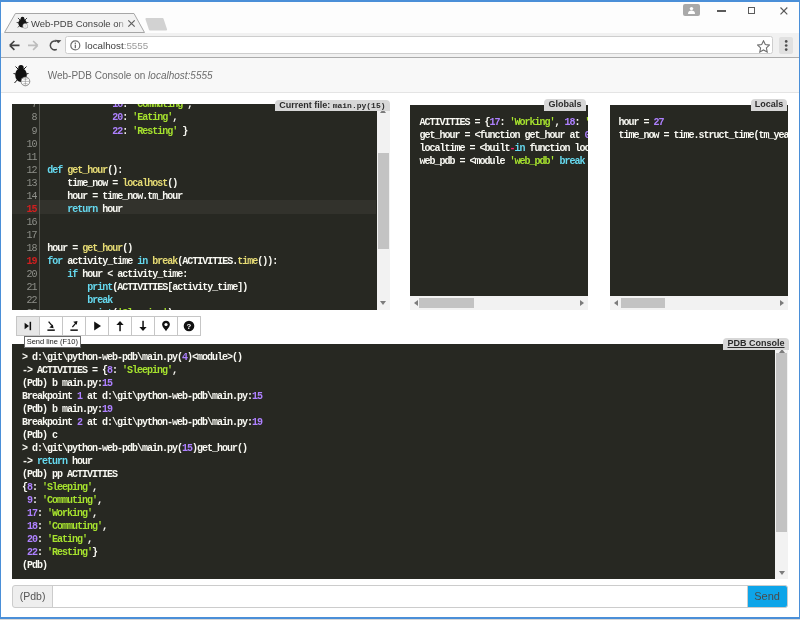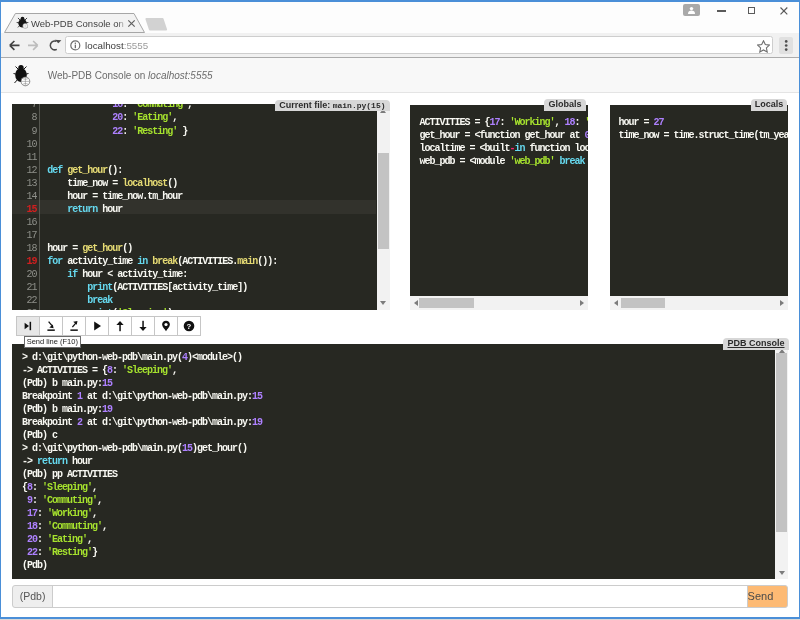--- a/index.html
+++ b/index.html
@@ -137,21 +137,21 @@
              <span class="n">22</span>: <span class="s">'Resting'</span> }
 
 
 <span class="k">def</span> <span class="f">get_hour</span>():
     time_now = <span class="f">localhost</span>()
     hour = time_now.tm_hour
     <span class="k">return</span> hour
 
 
 hour = <span class="f">get_hour</span>()
-<span class="k">for</span> activity_time <span class="k">in</span> <span class="f">break</span>(ACTIVITIES.<span class="f">main</span>()):
+<span class="k">for</span> activity_time <span class="k">in</span> <span class="f">break</span>(ACTIVITIES.<span class="f">time</span>()):
     <span class="k">if</span> hour &lt; activity_time:
         <span class="k">print</span>(ACTIVITIES[activity_time])
         <span class="k">break</span>
         <span class="k">print</span>(<span class="s">'Sleeping'</span>)</pre>
   <div class="sb" style="left:364.5px;top:0;width:13px;height:205.5px;"></div>
   <div class="arr" style="left:368px;top:5px;border-left:3.5px solid transparent;border-right:3.5px solid transparent;border-bottom:4px solid #7c7c7c;"></div>
   <div class="arr" style="left:368px;top:196.5px;border-left:3.5px solid transparent;border-right:3.5px solid transparent;border-top:4px solid #7c7c7c;"></div>
   <div class="thumb" style="left:365.5px;top:49px;width:11px;height:96px;"></div>
 </div>
 
@@ -258,13 +258,13 @@
  <span class="n">22</span>: <span class="s">'Resting'</span>}
 (Pdb)</pre>
   <div class="sb" style="left:763px;top:0;width:12.5px;height:235.8px;"></div>
   <div class="arr" style="left:766.5px;top:5px;border-left:3.5px solid transparent;border-right:3.5px solid transparent;border-bottom:4px solid #7c7c7c;"></div>
   <div class="arr" style="left:766.5px;top:227px;border-left:3.5px solid transparent;border-right:3.5px solid transparent;border-top:4px solid #7c7c7c;"></div>
   <div class="thumb" style="left:764px;top:9px;width:10.5px;height:179px;"></div>
 </div>
 
 <div class="abs" style="left:12px;top:584.5px;width:41.2px;height:23px;background:#eee;border:1px solid #ccc;border-radius:3px 0 0 3px;font-size:10.5px;color:#555;text-align:center;line-height:21px;">(Pdb)</div>
 <div class="abs" style="left:52.2px;top:584.5px;width:695.4px;height:23px;background:#fff;border:1px solid #ccc;"></div>
-<div class="abs" style="left:746.6px;top:584.5px;width:41px;height:23px;background:#fdba74;border:1px solid #ccc;border-radius:0 3px 3px 0;font-size:11px;color:#4a4a4a;line-height:21px;">Send</div>
+<div class="abs" style="left:746.6px;top:584.5px;width:41px;height:23px;background:#0ea5e9;border:1px solid #ccc;border-radius:0 3px 3px 0;font-size:11px;color:#4a4a4a;text-align:center;line-height:21px;">Send</div>
 
 </body></html>

